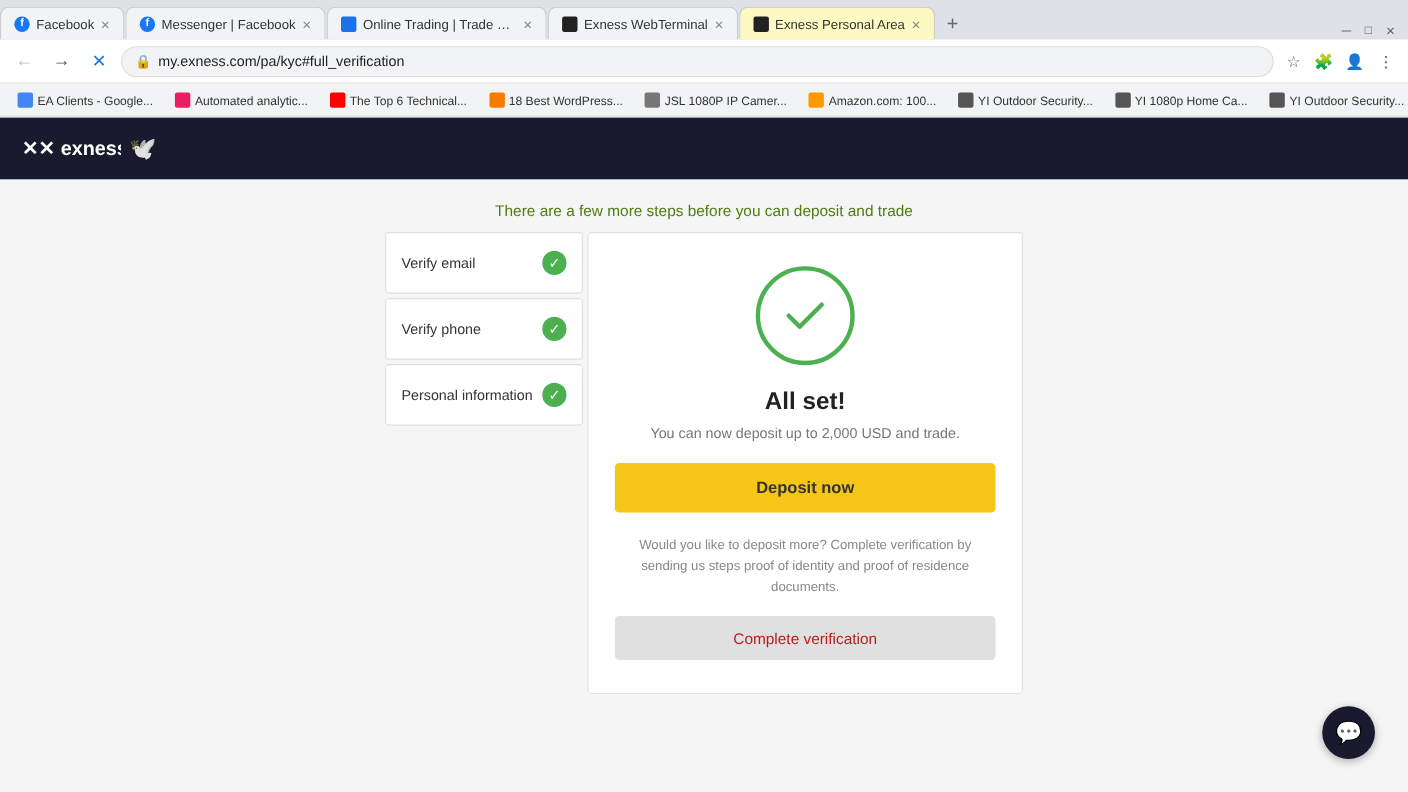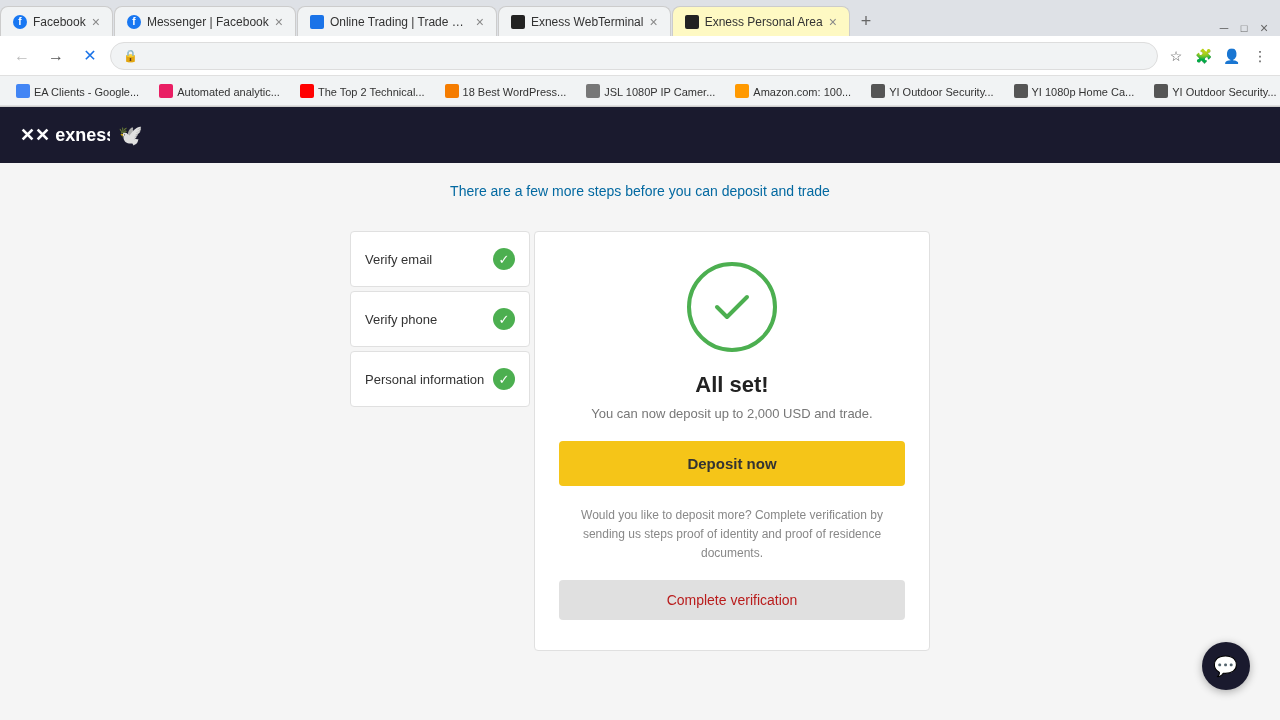--- a/index.html
+++ b/index.html
@@ -25,21 +25,21 @@
     .nav-icon-btn { width: 24px; height: 24px; display: flex; align-items: center; justify-content: center; color: #555; font-size: 14px; cursor: pointer; }
 
     .bookmarks-bar { display: flex; align-items: center; height: 30px; background: #f1f3f4; padding: 0 8px; gap: 4px; border-bottom: 1px solid #e0e0e0; overflow: hidden; }
     .bookmark-item { display: flex; align-items: flex-end; padding: 2px 8px; border-radius: 4px; font-size: 11px; color: #333; cursor: pointer; white-space: nowrap; }
     .bookmark-icon { width: 14px; height: 14px; margin-right: 4px; }
 
     
     .page-content { background: #f5f5f5; height: calc(720px - 36px - 40px - 30px); display: flex; flex-direction: column; }
     .header { background: #1a1a2e; height: 56px; display: flex; align-items: center; padding: 0 20px; }
     .main-area { flex: 1; display: flex; flex-direction: column; align-items: center; padding: 20px; overflow-y: auto; }
-    .subtitle { font-size: 14px; color: #0369a1; margin-bottom: 32px; text-align: center; }
+    .subtitle { font-size: 14px; color: #4d7c0f; margin-bottom: 12px; text-align: center; }
     .verification-container { display: flex; gap: 0; width: 580px; }
     .steps-panel { width: 180px; display: flex; flex-direction: column; gap: 4px; }
     .step-item { background: #fff; border: 1px solid #e0e0e0; border-radius: 4px; padding: 16px 14px; display: flex; align-items: center; justify-content: space-between; font-size: 13px; color: #333; }
     .step-check { width: 22px; height: 22px; border-radius: 50%; background: #4caf50; display: flex; align-items: center; justify-content: center; color: white; font-size: 13px; flex-shrink: 0; }
     .result-panel { flex: 1; background: #fff; border: 1px solid #e0e0e0; border-radius: 4px; padding: 30px 24px; display: flex; flex-direction: column; align-items: center; margin-left: 4px; }
     .check-circle { width: 90px; height: 90px; border-radius: 50%; border: 4px solid #4caf50; display: flex; align-items: center; justify-content: center; margin-bottom: 20px; }
     .check-circle svg { width: 50px; height: 50px; }
     .all-set-title { font-size: 22px; font-weight: bold; color: #222; margin-bottom: 8px; }
     .all-set-subtitle { font-size: 13px; color: #777; margin-bottom: 20px; text-align: center; }
     .deposit-btn { width: 100%; padding: 14px; background: #f5c518; border: none; border-radius: 4px; font-size: 15px; font-weight: bold; color: #333; cursor: pointer; margin-bottom: 20px; }
@@ -93,41 +93,42 @@
       <div style="width:16px;height:16px;display:flex;align-items:center;justify-content:center;color:#666;font-size:14px;cursor:pointer;">×</div>
     </div>
   </div>
 
   <div class="nav-bar">
     <div class="nav-btn disabled">←</div>
     <div class="nav-btn">→</div>
     <div class="nav-btn loading">✕</div>
     <div class="address-bar">
       <span style="color:#555;font-size:12px;margin-right:6px;">🔒</span>
+      <span class="address-bar-text">my.exness.com/pa/kyc#full_verification</span>
     </div>
     <div class="nav-icons">
       <div class="nav-icon-btn">☆</div>
       <div class="nav-icon-btn">🧩</div>
       <div class="nav-icon-btn">👤</div>
       <div class="nav-icon-btn">⋮</div>
     </div>
   </div>
 
   <div class="bookmarks-bar">
     <div class="bookmark-item">
       <div class="bookmark-icon small-square" style="background:#4285f4;border-radius:2px;"></div>
       <span>EA Clients - Google...</span>
     </div>
     <div class="bookmark-item">
       <div class="bookmark-icon small-square" style="background:#e91e63;border-radius:2px;"></div>
       <span>Automated analytic...</span>
     </div>
     <div class="bookmark-item">
       <div class="bookmark-icon small-square" style="background:#ff0000;border-radius:2px;"></div>
-      <span>The Top 2 Technical...</span>
+      <span>The Top 6 Technical...</span>
     </div>
     <div class="bookmark-item">
       <div class="bookmark-icon small-square" style="background:#f57c00;border-radius:2px;"></div>
       <span>18 Best WordPress...</span>
     </div>
     <div class="bookmark-item">
       <div class="bookmark-icon small-square" style="background:#777;border-radius:2px;"></div>
       <span>JSL 1080P IP Camer...</span>
     </div>
     <div class="bookmark-item">

